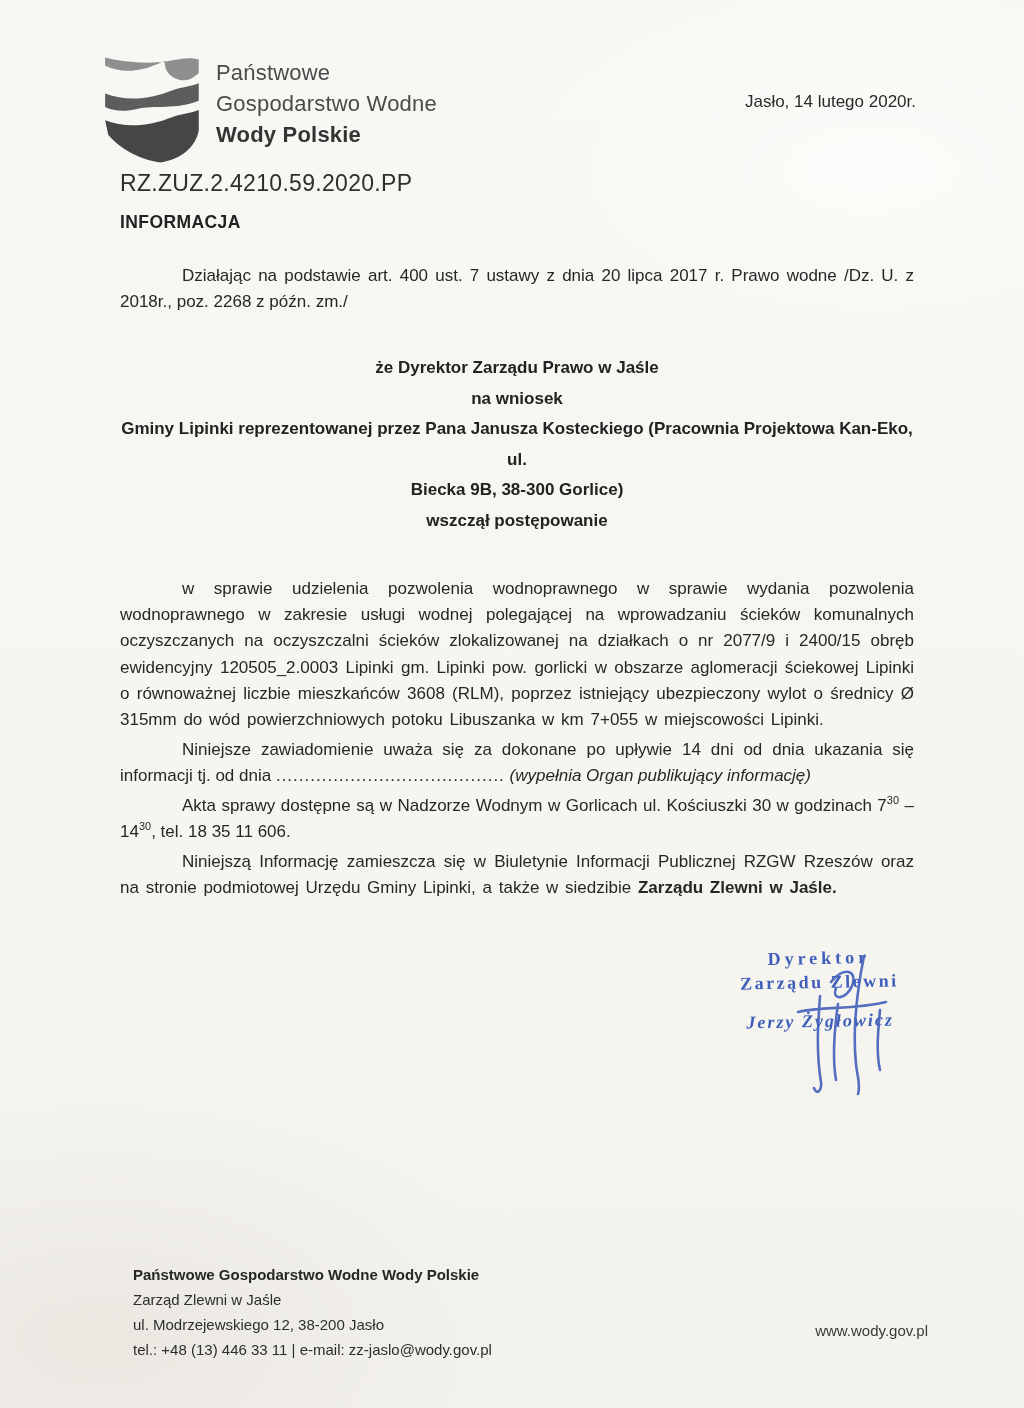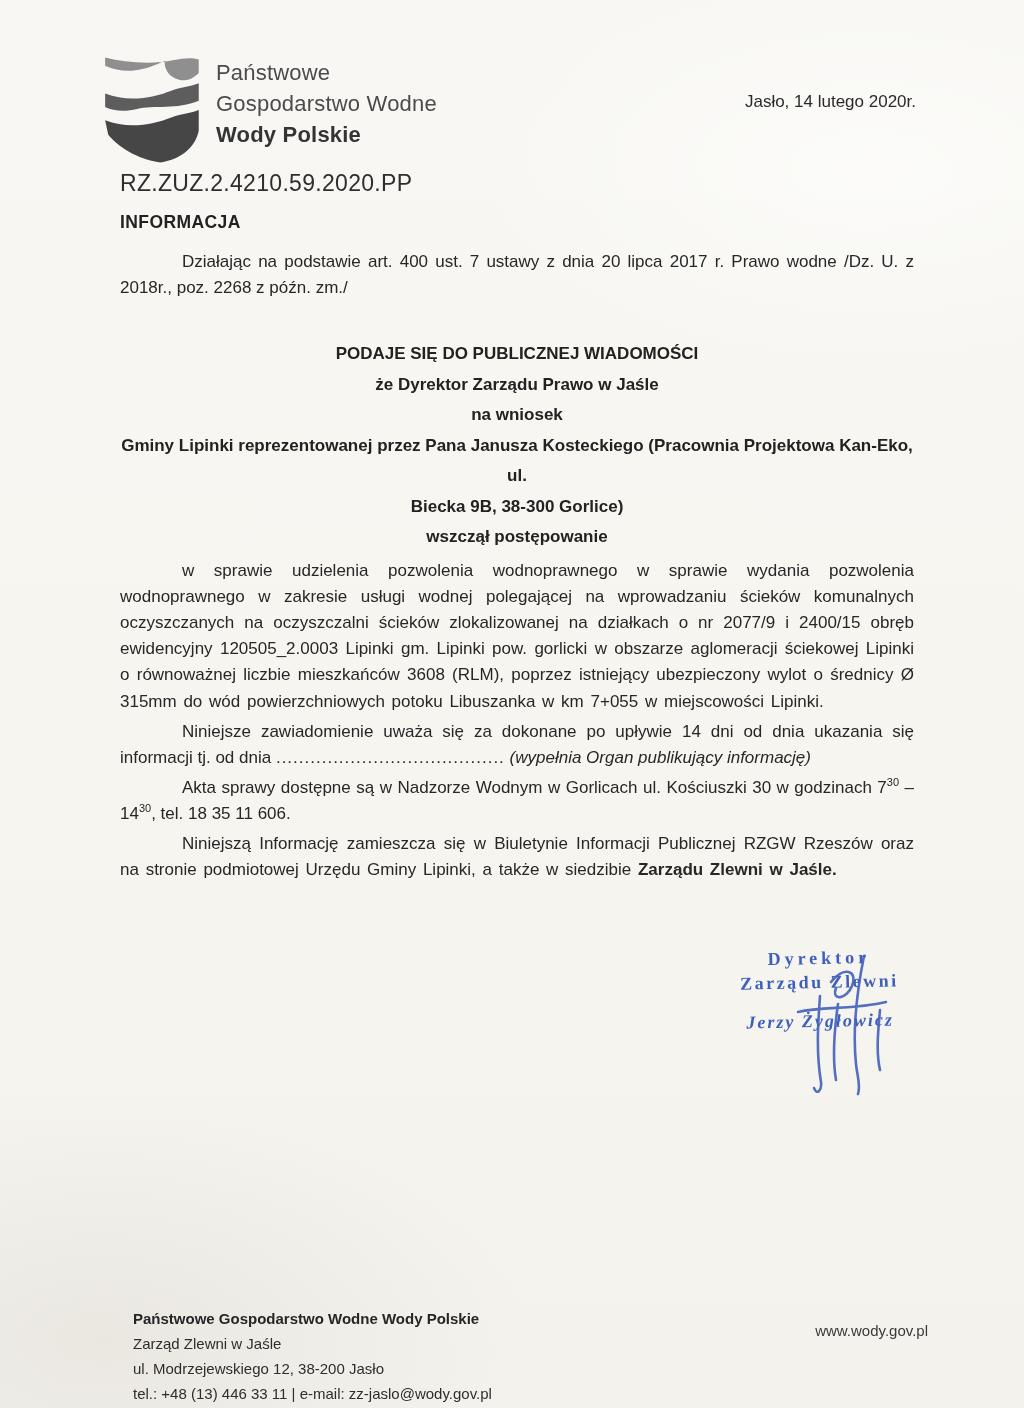--- a/index.html
+++ b/index.html
@@ -44,24 +44,24 @@
     position: absolute; left: 120px; top: 212px; width: 794px;
   }
   .doc-title {
     text-align: left; font-weight: bold; font-size: 17.5px;
     letter-spacing: 0.4px; color: #222;
   }
   .para {
     font-size: 17px; line-height: 26px; text-align: justify;
     text-indent: 62px; color: #272727; margin: 0;
   }
-  .intro { margin-top: 16px; }
+  .intro { margin-top: 30px; }
   .announce { margin-top: 38px; text-align: center; font-weight: bold;
     font-size: 17px; line-height: 30.5px; color: #222; }
-  .body-para { margin-top: 5px; line-height: 26.2px; word-spacing: 2px; }
+  .body-para { margin-top: 40px; line-height: 26.2px; word-spacing: 2px; }
   .notice-para { margin-top: 4px; }
   .akta-para { margin-top: 4px; }
   .final-para { margin-top: 4px; word-spacing: 2px; }
   .italic { font-style: italic; }
   .bold { font-weight: bold; }
   .dots { letter-spacing: 1px; }
   sup { font-size: 11px; line-height: 0; }
 
   
   .stamp {
@@ -72,21 +72,21 @@
   .stamp-role1 { font-size: 18px; font-weight: bold; letter-spacing: 4px; text-align: center; }
   .stamp-role2 { font-size: 18px; font-weight: bold; letter-spacing: 2.5px; text-align: center; margin-top: 3px; }
   .stamp-name  { font-size: 18px; font-weight: bold; font-style: italic; letter-spacing: 2px; margin-top: 18px; text-align: center; }
   .signature-svg { position: absolute; left: 768px; top: 952px; width: 130px; height: 150px; }
 
   
   .footer {
     position: absolute; left: 133px; top: 1262px;
     font-size: 15px; line-height: 25px; color: #2e2e2e;
   }
-  .footer .org { font-weight: bold; color: #262626; margin-top: 44px; }
+  .footer .org { font-weight: bold; color: #262626; }
   .website {
     position: absolute; top: 1322px; right: 96px;
     font-size: 15px; color: #3a3a3a;
   }
 </style>
 </head>
 <body>
 
 <div class="page">
 
@@ -106,21 +106,20 @@
 
   <div class="ref-line">RZ.ZUZ.2.4210.59.2020.PP</div>
 
   <div class="content">
 
     <div class="doc-title">INFORMACJA</div>
 
     <p class="para intro">Działając na podstawie art. 400 ust. 7 ustawy z dnia 20 lipca 2017 r. Prawo wodne /Dz. U. z 2018r., poz. 2268 z późn. zm./</p>
 
     <div class="announce">
-      <div>PODAJE SIĘ DO PUBLICZNEJ WIADOMOŚCI</div>
       <div>że Dyrektor Zarządu Prawo w Jaśle</div>
       <div>na wniosek</div>
       <div>Gminy Lipinki reprezentowanej przez Pana Janusza Kosteckiego (Pracownia Projektowa Kan-Eko, ul.</div>
       <div>Biecka 9B, 38-300 Gorlice)</div>
       <div>wszczął postępowanie</div>
     </div>
 
     <p class="para body-para">w sprawie udzielenia pozwolenia wodnoprawnego w sprawie wydania pozwolenia wodnoprawnego w zakresie usługi wodnej polegającej na wprowadzaniu ścieków komunalnych oczyszczanych na oczyszczalni ścieków zlokalizowanej na działkach o nr 2077/9 i 2400/15 obręb ewidencyjny 120505_2.0003 Lipinki gm. Lipinki pow. gorlicki w obszarze aglomeracji ściekowej Lipinki o równoważnej liczbie mieszkańców 3608 (RLM), poprzez istniejący ubezpieczony wylot o średnicy Ø 315mm do wód powierzchniowych potoku Libuszanka w km 7+055 w miejscowości Lipinki.</p>
 
     <p class="para notice-para"><span>Niniejsze zawiadomienie uważa się za dokonane po upływie 14 dni od dnia ukazania się informacji tj. od dnia </span><span class="dots">........................................</span><span class="italic"> (wypełnia Organ publikujący informację)</span></p>

